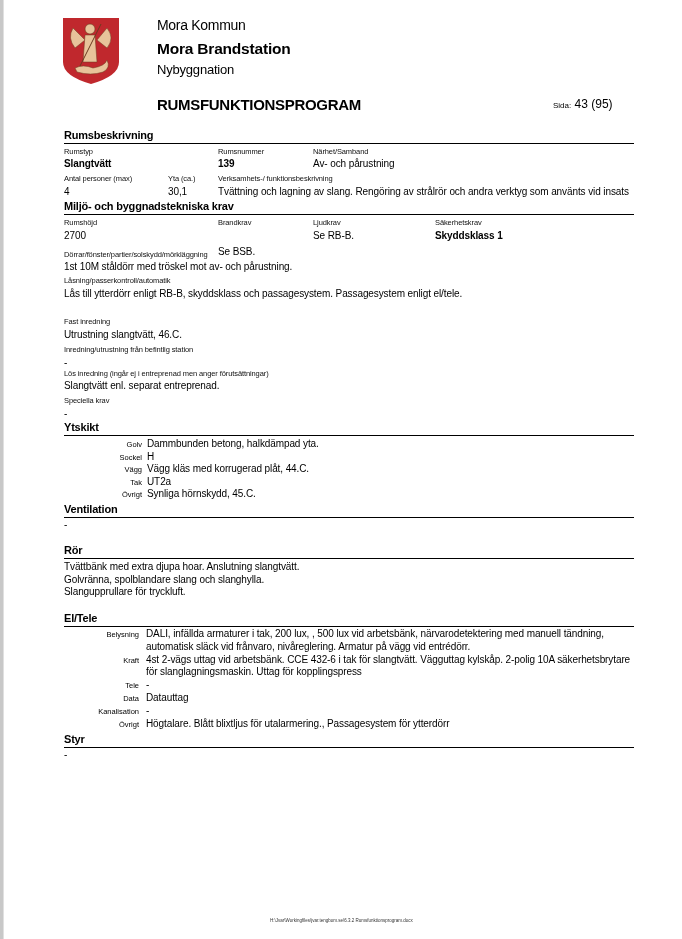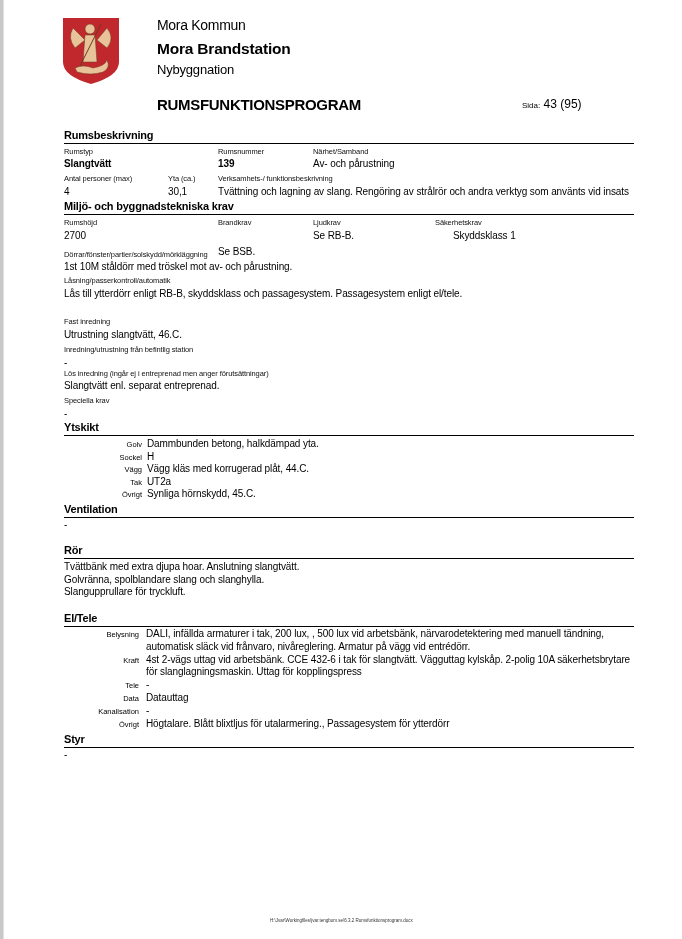--- a/index.html
+++ b/index.html
@@ -6,21 +6,21 @@
   html, body { width: 682px; height: 939px; background: #ffffff; overflow: hidden; }
   body { font-family: "Liberation Sans", sans-serif; color: #000; position: relative; }
   .left-edge { position: absolute; left: 0; top: 0; width: 4px; height: 939px; background: #c8c8c8; border-right: 1px solid #e0e0e0; }
   .page { position: absolute; left: 0; top: 0; width: 682px; height: 939px; }
 
   .logo { position: absolute; left: 63px; top: 18px; width: 56px; height: 66px; }
   .hdr-org { position: absolute; left: 157px; top: 17px; font-size: 14px; letter-spacing: -0.3px; }
   .hdr-title { position: absolute; left: 157px; top: 40px; font-size: 15.5px; font-weight: bold; letter-spacing: -0.2px; }
   .hdr-sub { position: absolute; left: 157px; top: 62px; font-size: 13px; letter-spacing: -0.2px; }
   .hdr-doc { position: absolute; left: 157px; top: 96px; font-size: 15px; font-weight: bold; letter-spacing: -0.3px; }
-  .page-num { position: absolute; left: 522px; top: 97px; font-size: 12px; }
+  .page-num { position: absolute; left: 553px; top: 97px; font-size: 12px; }
   .page-num .lbl { font-size: 8px; }
 
   .sec-h { position: absolute; left: 64px; width: 570px; font-size: 11px; font-weight: bold; border-bottom: 1.5px solid #000; line-height: 14px; padding-bottom: 1px; letter-spacing: -0.2px; }
   .lbl-s { position: absolute; font-size: 7.5px; color: #111; letter-spacing: -0.1px; white-space: nowrap; }
   .val { position: absolute; font-size: 10px; white-space: nowrap; letter-spacing: -0.1px; }
   .val.b { font-weight: bold; }
   .rlbl { position: absolute; font-size: 7.5px; text-align: right; width: 80px; white-space: nowrap; }
   .footer { position: absolute; left: 270px; top: 918px; font-size: 4.5px; color: #333; white-space: nowrap; }
 </style>
 </head>
@@ -65,21 +65,21 @@
   <div class="val" style="left:218px; top:186px;">Tvättning och lagning av slang. Rengöring av strålrör och andra verktyg som använts vid insats</div>
 
   <div class="sec-h" style="top:199px;">Miljö- och byggnadstekniska krav</div>
   <div class="lbl-s" style="left:64px; top:218px;">Rumshöjd</div>
   <div class="val" style="left:64px; top:230px;">2700</div>
   <div class="lbl-s" style="left:218px; top:218px;">Brandkrav</div>
   <div class="val" style="left:218px; top:246px;">Se BSB.</div>
   <div class="lbl-s" style="left:313px; top:218px;">Ljudkrav</div>
   <div class="val" style="left:313px; top:230px;">Se RB-B.</div>
   <div class="lbl-s" style="left:435px; top:218px;">Säkerhetskrav</div>
-  <div class="val" style="left:453px; top:230px;">Skyddsklass 1</div>
+  <div class="val" style="left:435px; top:230px;font-weight:bold;">Skyddsklass 1</div>
 
   <div class="lbl-s" style="left:64px; top:250px;">Dörrar/fönster/partier/solskydd/mörkläggning</div>
   <div class="val" style="left:64px; top:261px;">1st 10M ståldörr med tröskel mot av- och pårustning.</div>
   <div class="lbl-s" style="left:64px; top:276px;">Låsning/passerkontroll/automatik</div>
   <div class="val" style="left:64px; top:288px;">Lås till ytterdörr enligt RB-B, skyddsklass och passagesystem. Passagesystem enligt el/tele.</div>
   <div class="lbl-s" style="left:64px; top:317px;">Fast inredning</div>
   <div class="val" style="left:64px; top:329px;">Utrustning slangtvätt, 46.C.</div>
   <div class="lbl-s" style="left:64px; top:345px;">Inredning/utrustning från befintlig station</div>
   <div class="val" style="left:64px; top:357px;">-</div>
   <div class="lbl-s" style="left:64px; top:369px;">Lös inredning (ingår ej i entreprenad men anger förutsättningar)</div>

